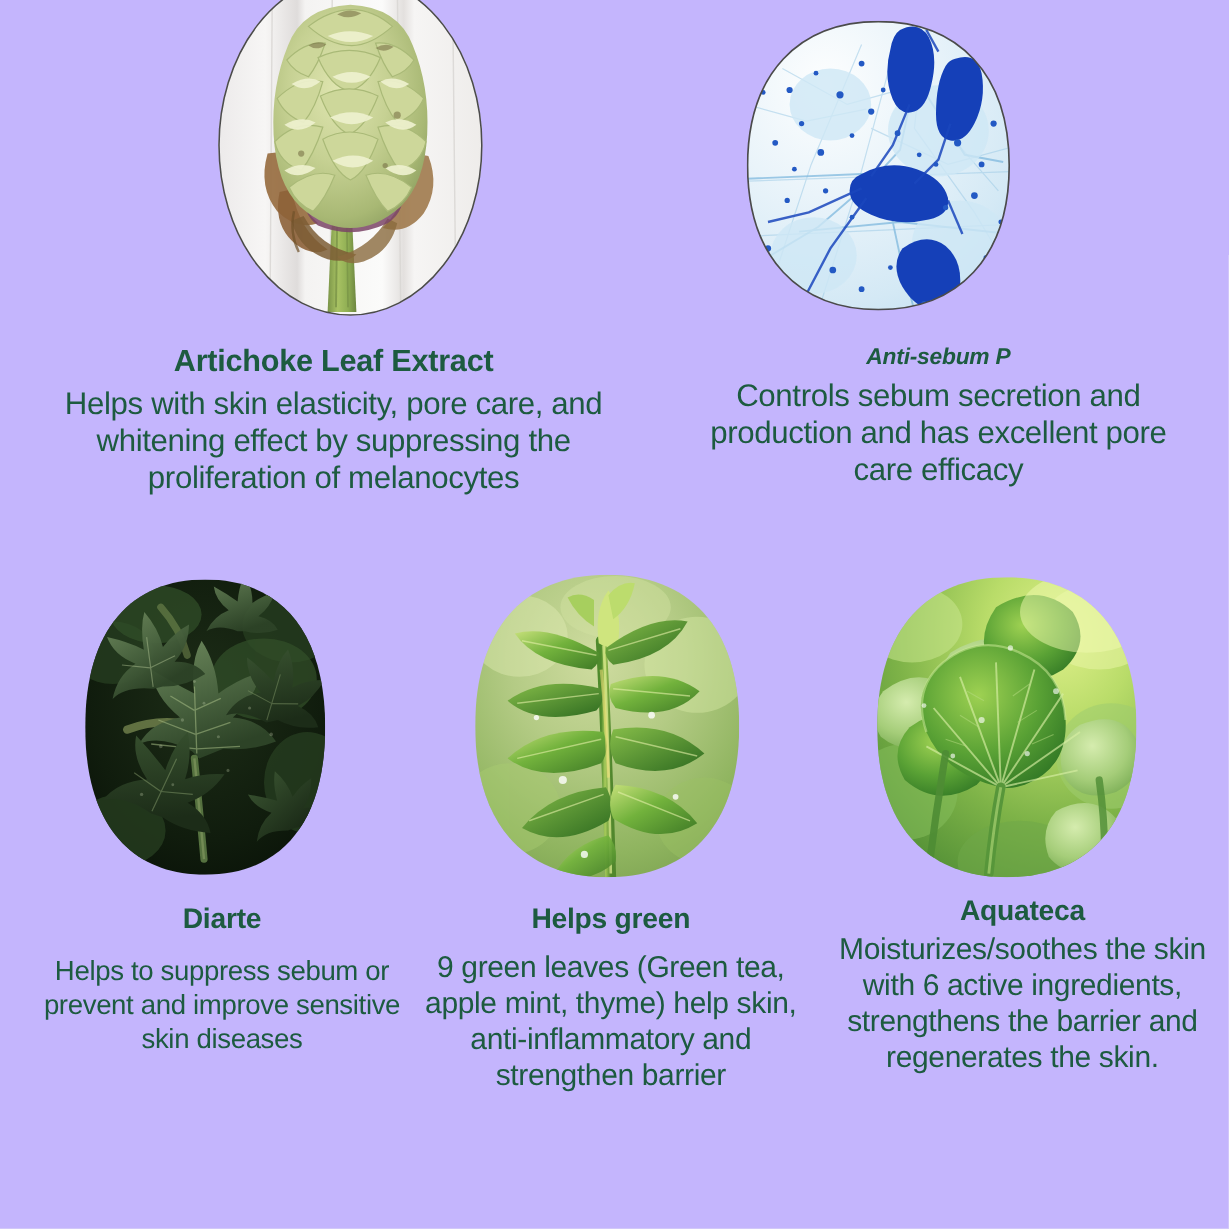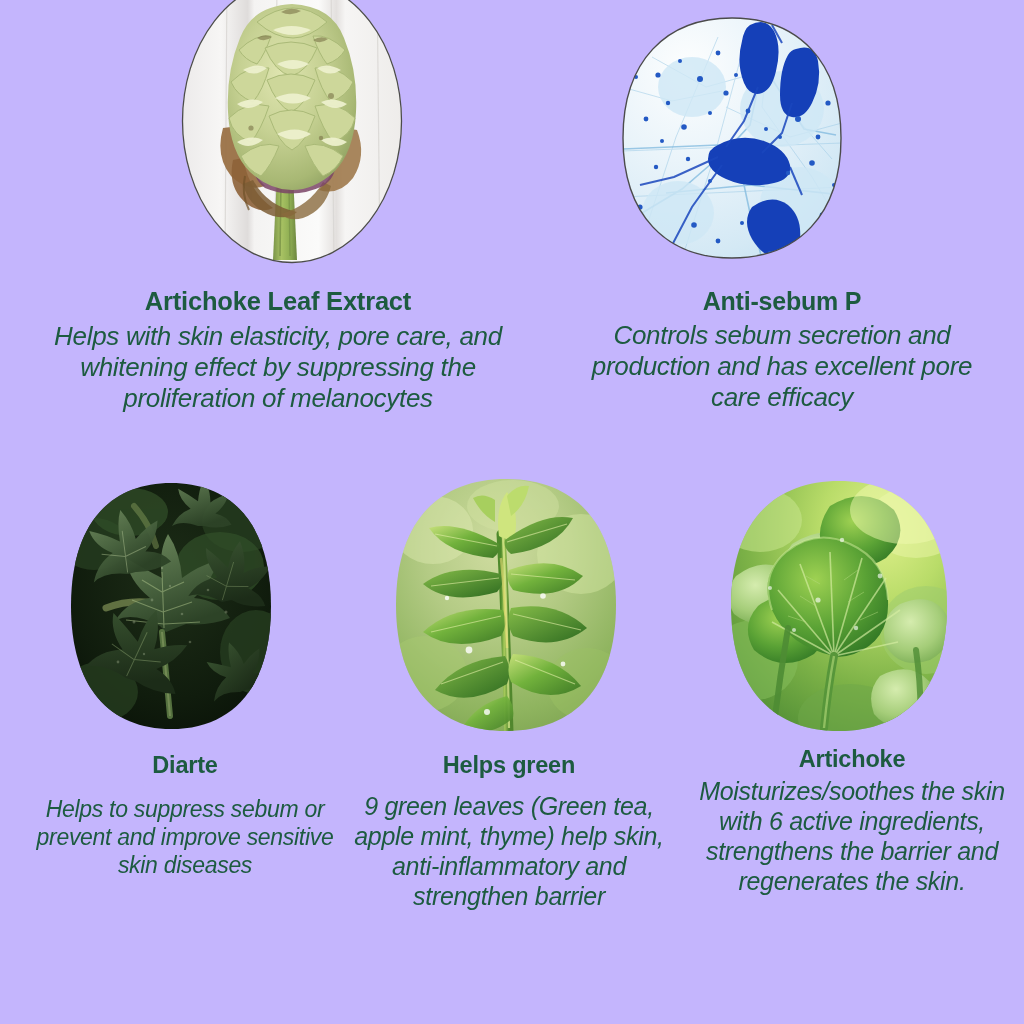--- a/index.html
+++ b/index.html
@@ -29,32 +29,31 @@
     letter-spacing: -0.2px;
     line-height: 1.08;
   }
   .ing-desc {
     color: #1d5b40;
     text-align: center;
     line-height: 1.2;
     letter-spacing: -0.3px;
     font-weight: 400;
     white-space: pre-line;
-    font-style: italic;
   }
 
   
   #card-artichoke { left: 0px;  top: 0px;  width: 556px; }
   #shot-artichoke { left: 181px; top: -22px; width: 222px; height: 286px; }
   #card-artichoke .ing-name { font-size: 25.5px; margin-top: 288px; }
   #card-artichoke .ing-desc { font-size: 26px; margin-top: 5px; padding: 0 40px; }
 
   #card-antisebum { left: 540px; top: 0px; width: 484px; }
   #shot-antisebum { left: 82px; top: 17px; width: 220px; height: 242px; }
-  #card-antisebum .ing-name { font-size: 25px; margin-top: 288px; }
+  #card-antisebum .ing-name { font-size: 19px; margin-top: 288px; font-style: italic; }
   #card-antisebum .ing-desc { font-size: 26px; margin-top: 5px; padding: 0 45px; }
 
   
   #card-diarte { left: 0px; top: 470px; width: 342px; padding-left: 14px; }
   #shot-diarte { left: 70px; top: 12px; width: 202px; height: 248px; }
   #card-diarte .ing-name { font-size: 23.5px; margin-top: 283px; }
   #card-diarte .ing-desc { font-size: 23px; margin-top: 18px; padding: 0 8px; }
 
   #card-calm { left: 332px; top: 470px; width: 354px; }
   #shot-calm { left: 63px; top: 8px; width: 222px; height: 254px; }
@@ -588,17 +587,17 @@
             <circle cx="64" cy="150" r="2"></circle>
             <circle cx="150" cy="96" r="2.4"></circle>
             <circle cx="112" cy="60" r="2.2"></circle>
             <circle cx="40" cy="108" r="2"></circle>
           </g>
 
           <ellipse cx="176" cy="30" rx="56" ry="34" fill="#f0fab0" opacity=".5"></ellipse>
         </g>
       </svg>
     </div>
-    <div class="ing-name">Artichoke</div>
+    <div class="ing-name">Aquateca</div>
     <div class="ing-desc">Moisturizes/soothes the skin with 6 active ingredients, strengthens the barrier and regenerates the skin.</div>
   </div>
 
 </div>
 
 </body></html>

